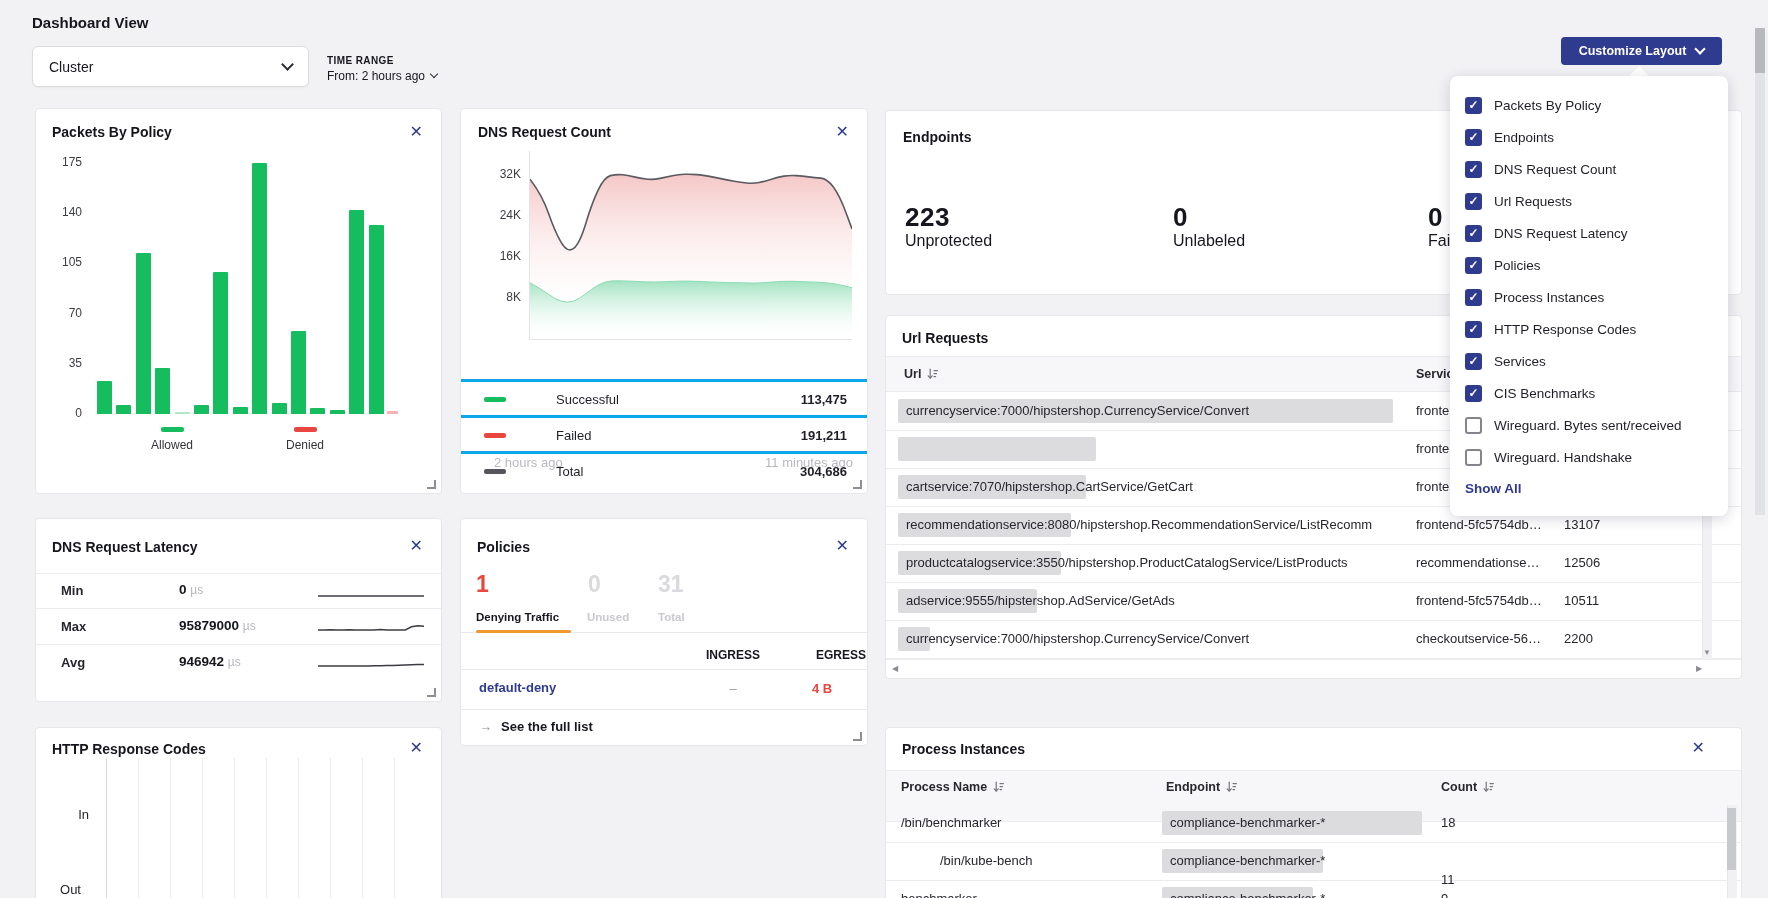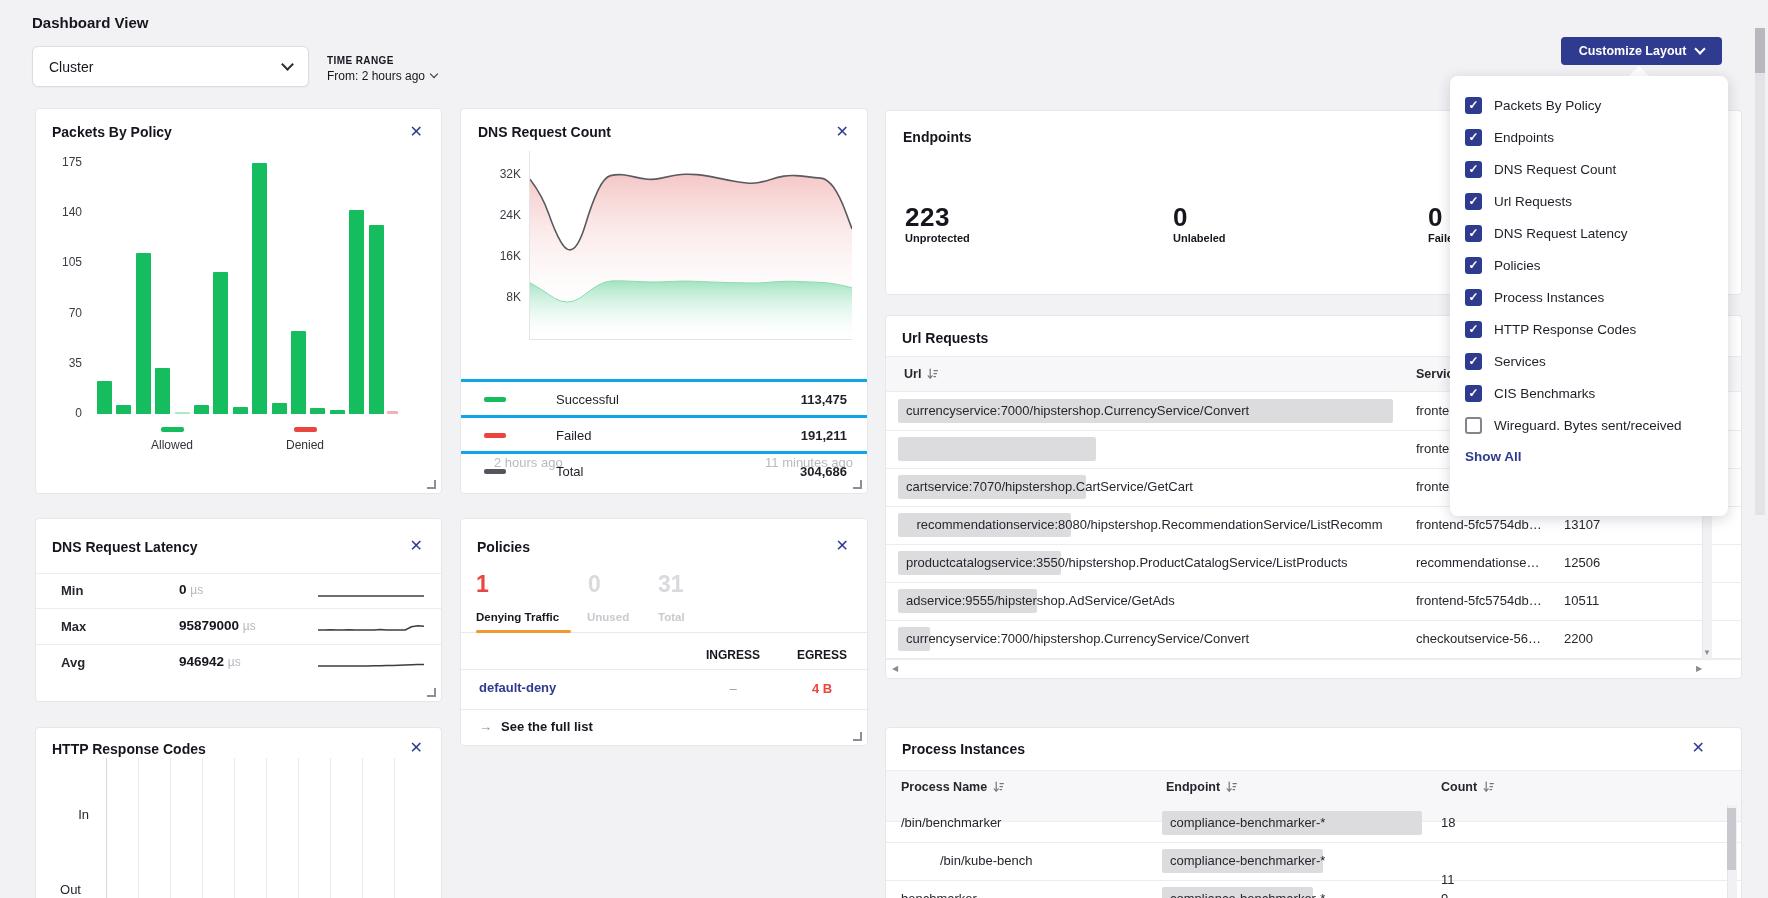--- a/index.html
+++ b/index.html
@@ -43,21 +43,21 @@
   .legend-item{position:absolute;width:80px;text-align:center;font-size:12px;color:#33333b}
   .legend-item .sw{display:block;width:23px;height:5px;border-radius:2px;margin:0 auto 6px}
   
   .dns-xlabel{position:absolute;font-size:13px;color:#b9b9c1}
   .lg-row{position:absolute;left:0;width:100%;height:36px;border-top:3px solid #0ea5e9}
   .lg-sw{position:absolute;left:23px;top:15px;width:22px;height:5px;border-radius:2px}
   .lg-label{position:absolute;left:95px;top:10px;font-size:13px;color:#1f1f28}
   .lg-val{position:absolute;right:20px;top:10px;font-size:13px;font-weight:700;color:#1f1f28}
   
   .stat-val{position:absolute;font-size:26px;font-weight:800;letter-spacing:.5px}
-  .stat-label{position:absolute;font-size:11px;font-weight:700}
+  .stat-label{position:absolute;font-size:16px;font-weight:400}
   
   .t-header{position:absolute;left:0;width:100%;background:#f7f7f9;border-top:1px solid #ececef;
     border-bottom:1px solid #ececef;box-sizing:border-box}
   .t-col{position:absolute;font-size:12.5px;font-weight:700;color:#26262e;display:flex;gap:6px;align-items:center}
   .sort-icon{display:inline-flex;opacity:.75}
   .t-row{position:absolute;left:0;width:100%;height:38px;border-bottom:1px solid #ececef}
   .chip{position:absolute;top:7px;height:24px;background:var(--chip);border-radius:2px}
   .cell{position:absolute;font-size:13px;color:#26262e;line-height:38px;white-space:nowrap}
   .vscroll{position:absolute;width:9px;background:#f1f1f4;border-left:1px solid #e7e7ea}
   .vthumb{position:absolute;width:9px;background:#c7c9ce}
@@ -233,21 +233,21 @@
         <div class="cell" style="left: 678px;"></div>
       </div>
       <div class="t-row" style="top: 152px;">
         <div class="chip" style="left: 12px; width: 188.1px;"></div>
         <div class="cell" style="left: 20px; width: 487px; overflow: hidden;">cartservice:7070/hipstershop.CartService/GetCart</div>
         <div class="cell" style="left: 530px;">fronte</div>
         <div class="cell" style="left: 678px;"></div>
       </div>
       <div class="t-row" style="top: 190px;">
         <div class="chip" style="left: 12px; width: 173.25px;"></div>
-        <div class="cell" style="left: 20px; width: 487px; overflow: hidden; text-align: center;">recommendationservice:8080/hipstershop.RecommendationService/ListRecomm</div>
+        <div class="cell" style="left: 20px; width: 487px; overflow: hidden;">recommendationservice:8080/hipstershop.RecommendationService/ListRecomm</div>
         <div class="cell" style="left: 530px;">frontend-5fc5754db…</div>
         <div class="cell" style="left: 678px;">13107</div>
       </div>
       <div class="t-row" style="top: 228px;">
         <div class="chip" style="left: 12px; width: 163.35px;"></div>
         <div class="cell" style="left: 20px; width: 487px; overflow: hidden;">productcatalogservice:3550/hipstershop.ProductCatalogService/ListProducts</div>
         <div class="cell" style="left: 530px;">recommendationse…</div>
         <div class="cell" style="left: 678px;">12506</div>
       </div>
       <div class="t-row" style="top: 266px;">
@@ -299,21 +299,21 @@
   <span class="close-x" style="right:18px;top:19px">✕</span>
   <div class="pol-val" style="left:15px;color:var(--red)">1</div>
   <div class="pol-label" style="left:15px;color:#17171f">Denying Traffic</div>
   <div class="pol-val" style="left:127px;color:#d9d9de">0</div>
   <div class="pol-label" style="left:126px;color:#c9c9cf">Unused</div>
   <div class="pol-val" style="left:197px;color:#d9d9de">31</div>
   <div class="pol-label" style="left:197px;color:#c9c9cf">Total</div>
   <div class="pol-divider" style="top:113px"></div>
   <div class="pol-underline" style="left:15px;width:95px"></div>
   <div class="pol-col" style="left:272px">INGRESS</div>
-  <div class="pol-col" style="left:361px">EGRESS</div>
+  <div class="pol-col" style="left:380px">EGRESS</div>
   <div class="pol-divider" style="top:150px"></div>
   <div class="abs link" style="left:18px;top:161px;font-size:13px">default-deny</div>
   <div class="abs" style="left:272px;top:162px;font-size:13px;color:#9a9aa2;transform:translateX(-50%)">–</div>
   <div class="abs" style="left:361px;top:162px;font-size:13px;font-weight:700;color:var(--red);transform:translateX(-50%)">4 B</div>
   <div class="pol-divider" style="top:190px"></div>
   <div class="abs" style="left:18px;top:200px;font-size:13px;display:flex;gap:9px;align-items:center">
     <span style="color:#8e8e95">→</span>
     <span style="font-weight:600;color:#17171f">See the full list</span>
   </div>
   <span class="resize-handle"></span>
@@ -449,15 +449,19 @@
         <div class="mi-label">Services</div>
       </div>
       <div class="menu-item">
         <div class="mi-check on">✓</div>
         <div class="mi-label">CIS Benchmarks</div>
       </div>
       <div class="menu-item">
         <div class="mi-check"></div>
         <div class="mi-label">Wireguard. Bytes sent/received</div>
       </div>
+      <div class="menu-item">
+        <div class="mi-check"></div>
+        <div class="mi-label">Wireguard. Handshake</div>
+      </div>
     </div>
   <div class="show-all">Show All</div>
 </div>
 
 </body></html>

